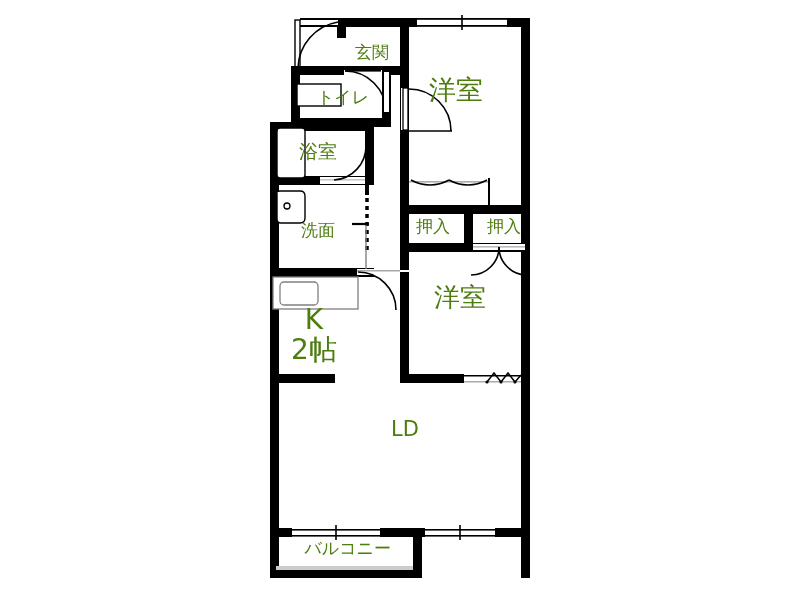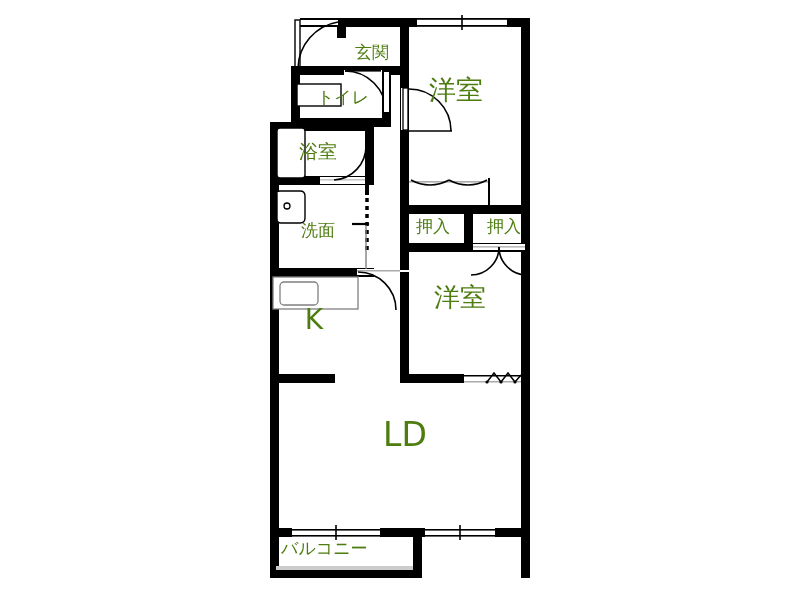--- a/index.html
+++ b/index.html
@@ -207,23 +207,24 @@
   <div class="room-label" style="left:473px; top:217px; width:62px; font-size:17px;">
     <span class="lbl-line">押入</span>
   </div>
 
   <div class="room-label" style="left:411px; top:284px; width:98px; font-size:26px;">
     <span class="lbl-line">洋室</span>
   </div>
 
   <div class="room-label" style="left:268px; top:305px; width:92px; font-size:28px;">
     <span class="lbl-line">K</span>
-  </div>
-
-  <div class="room-label" style="left:356px; top:418px; width:98px; font-size:33px;">
+    <span class="lbl-line">2帖</span>
+  </div>
+
+  <div class="room-label" style="left:356px; top:418px; width:98px; font-size:21px;">
     <span class="lbl-line">LD</span>
   </div>
 
-  <div class="room-label" style="left:281px; top:539px; width:110px; font-size:17px; text-align:left;">
+  <div class="room-label" style="left:281px; top:539px; width:110px; font-size:17px; text-align:right;">
     <span class="lbl-line">バルコニー</span>
   </div>
 
 </div>
 
 </body></html>

